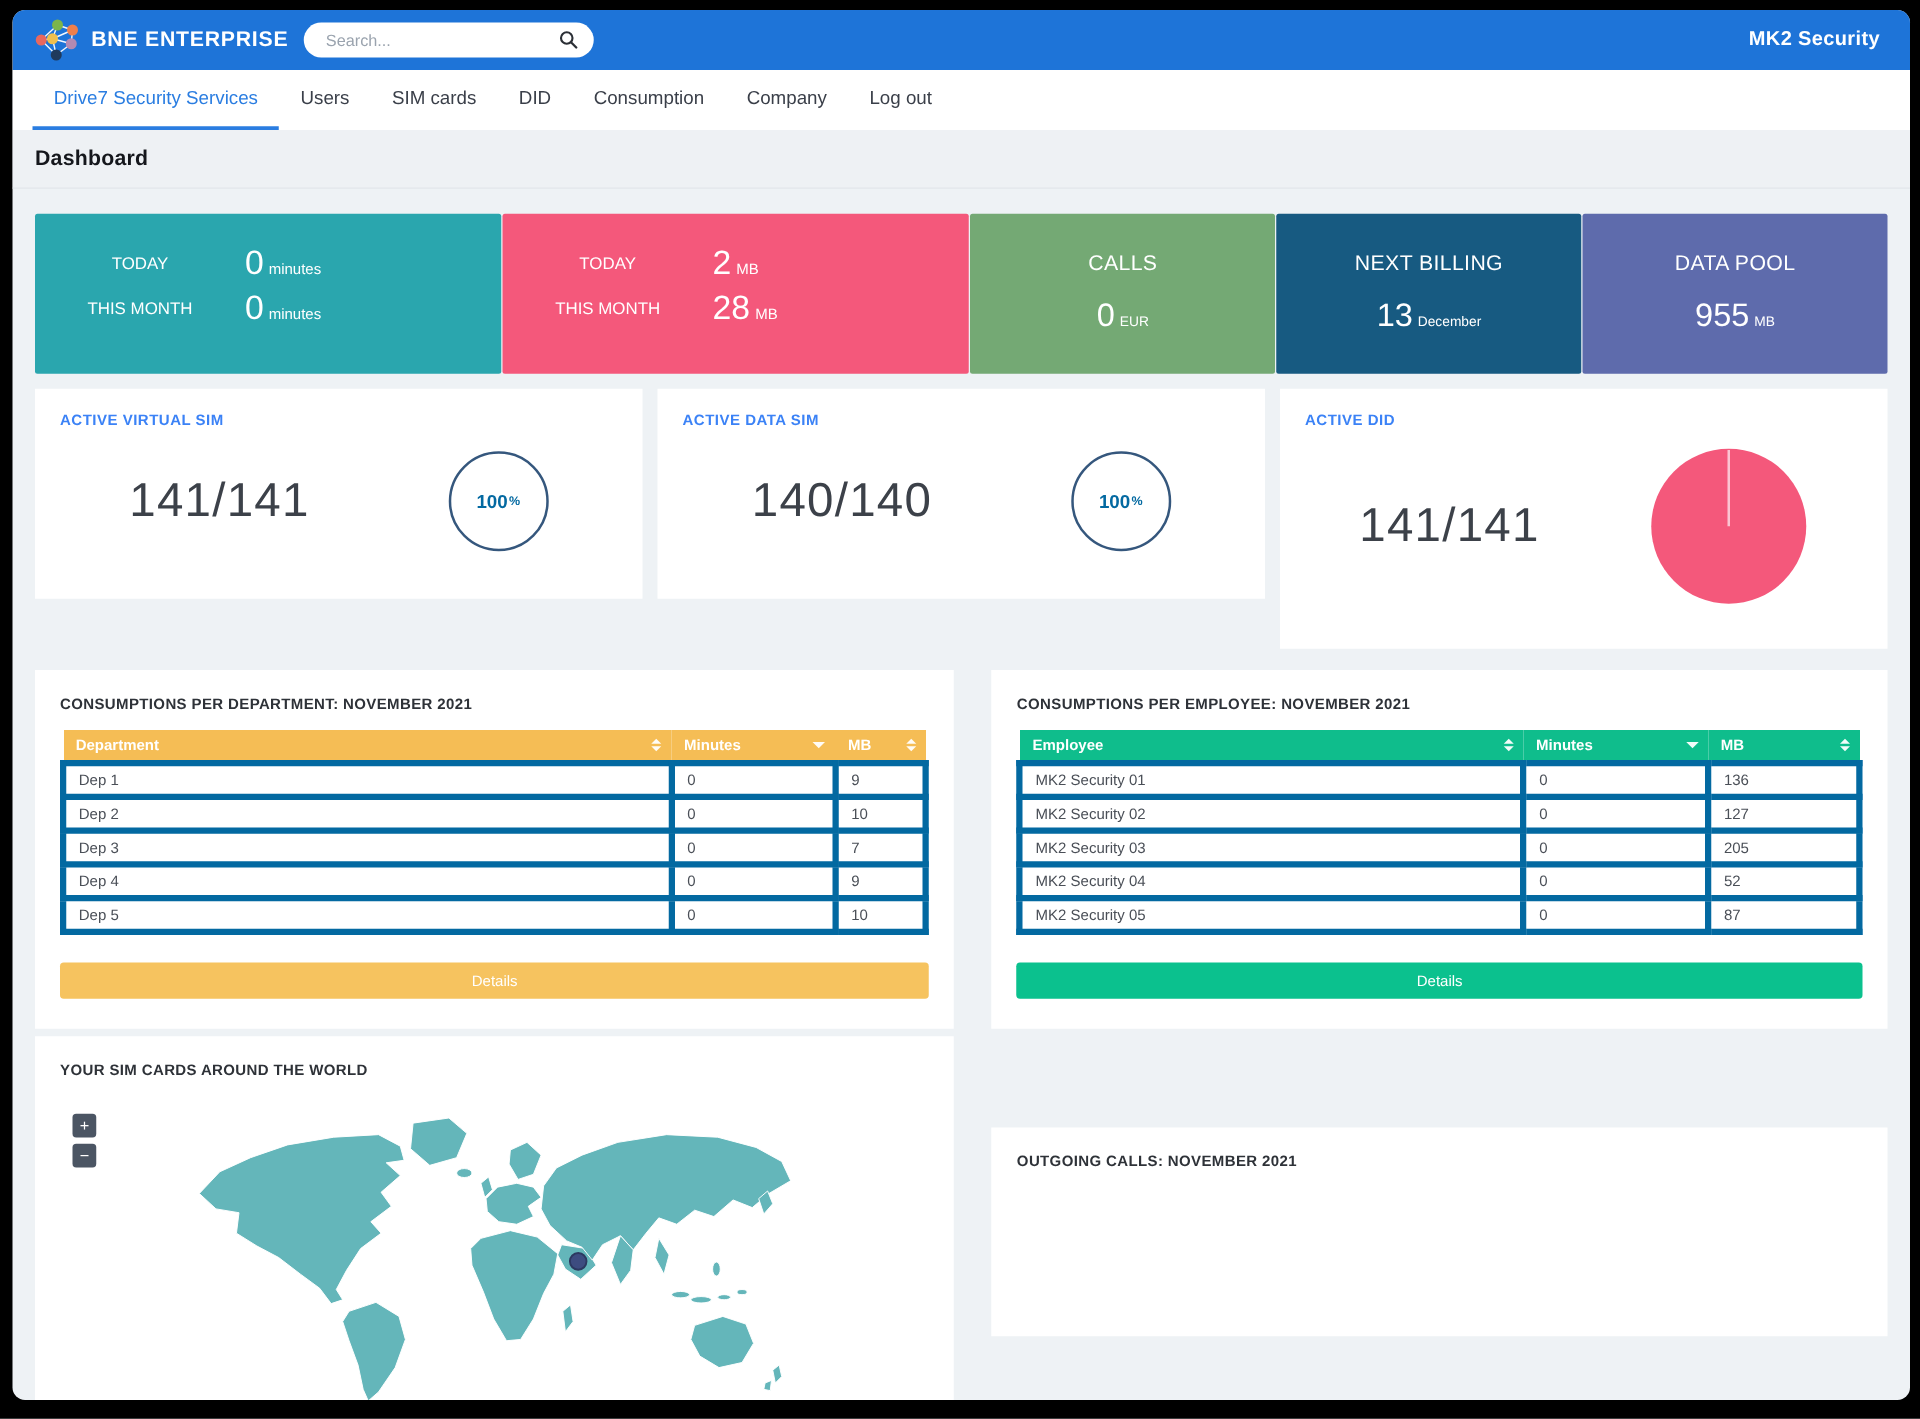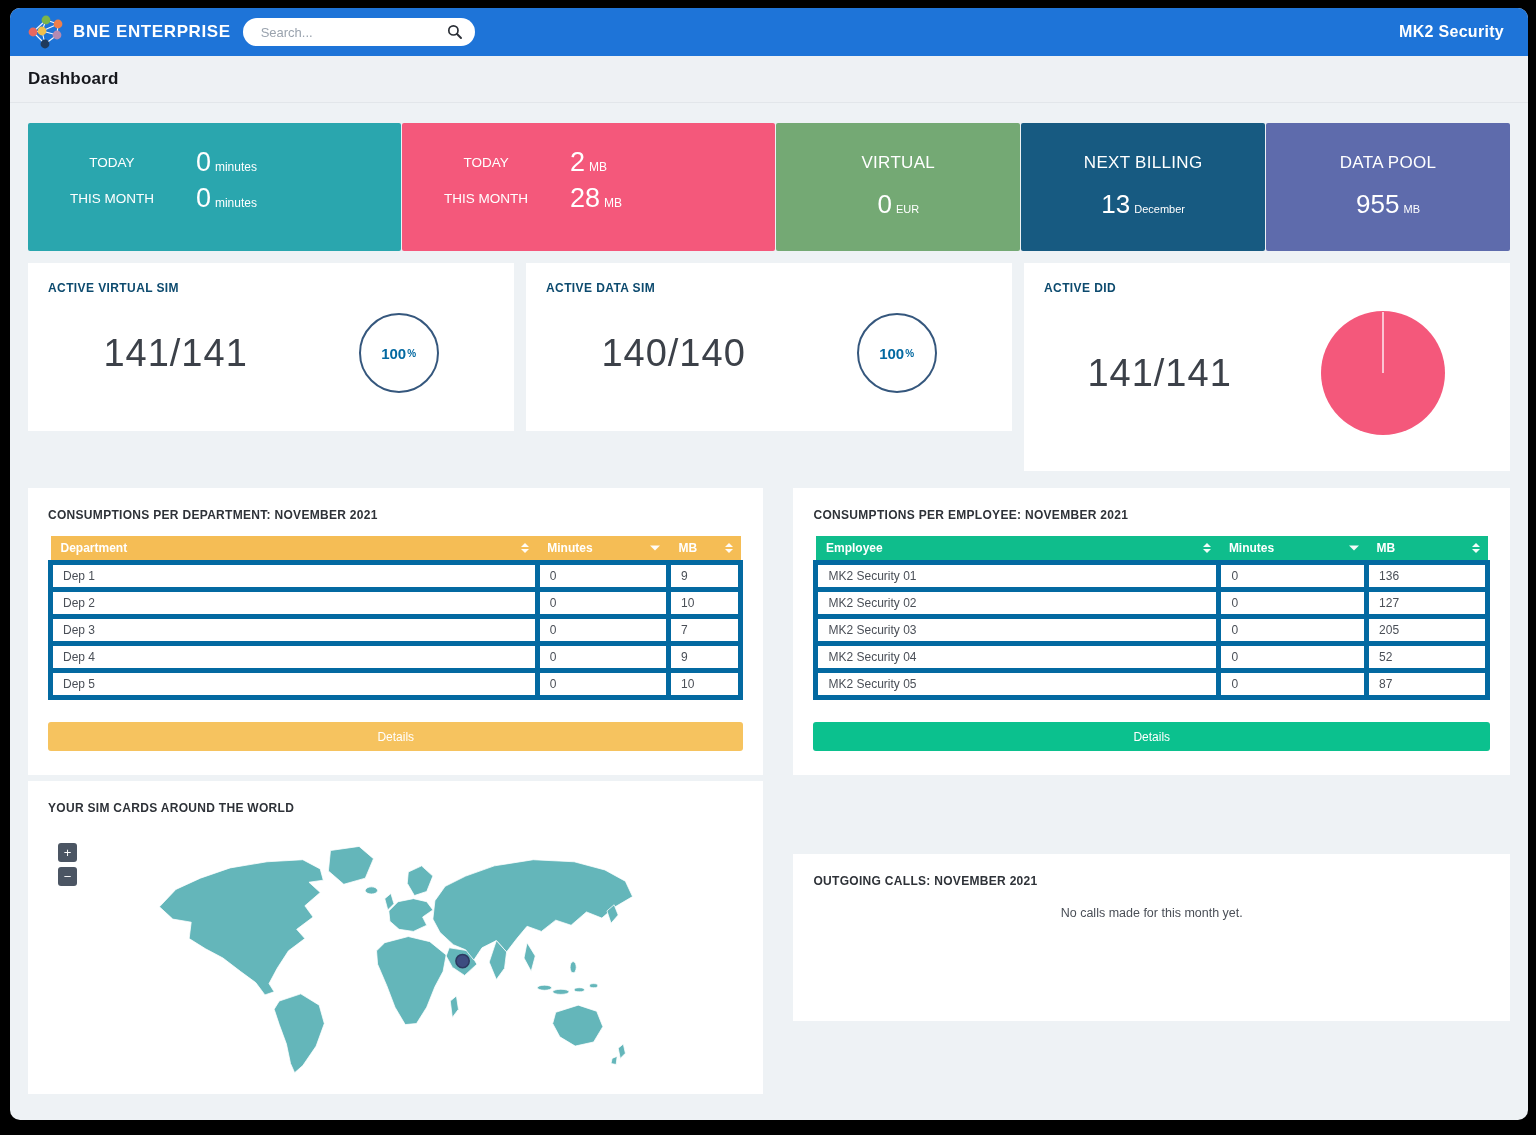--- a/index.html
+++ b/index.html
@@ -53,21 +53,21 @@
   .stat-card.single { text-align:center; padding-top:30px; }
   .single .stat-title { font-size:17px; margin-bottom:16px; letter-spacing:.3px; }
   .single .stat-value { font-size:26px; }
   .single .stat-unit { font-size:11px; }
 
   
   .panels-row { display:flex; gap:12px; margin-top:12px; align-items:flex-start; }
   .panel { background:#fff; }
   .active-panel { flex:1; height:168px; padding:18px 20px; }
   .active-panel.tall { height:208px; }
-  .panel-heading { font-size:12px; font-weight:bold; color:#0c4a6e; letter-spacing:.4px; }
+  .panel-heading { font-size:12px; font-weight:bold; color:#3b82f6; letter-spacing:.4px; }
   .active-body { display:flex; justify-content:space-around; align-items:center; height:calc(100% - 16px); }
   .active-count { font-size:38px; color:#3c4149; letter-spacing:1px; }
   .pct-circle { width:80px; height:80px; border:2px solid #35577d; border-radius:50%;
     display:flex; align-items:center; justify-content:center; color:#0369a1; font-weight:bold; font-size:15px; }
   .pct-circle .pct-unit { font-size:10px; margin-left:1px; }
 
   
   .tables-row { display:flex; gap:30px; margin-top:17px; }
   .table-panel { background:#fff; padding:20px 20px 24px; }
   .table-panel.dept { flex:735; }
@@ -131,20 +131,29 @@
     <div class="search-pill">
       <input type="text" placeholder="Search..." style="">
       <svg width="16" height="16" viewBox="0 0 16 16">
         <circle cx="6.4" cy="6.4" r="4.6" fill="none" stroke="#2b2f36" stroke-width="1.7"></circle>
         <line x1="10" y1="10" x2="14" y2="14" stroke="#2b2f36" stroke-width="1.9" stroke-linecap="round"></line>
       </svg>
     </div>
     <span class="account">MK2 Security</span>
   </div>
 
+  <div class="navbar">
+    <div class="nav-item active">Drive7 Security Services</div>
+    <div class="nav-item">Users</div>
+    <div class="nav-item">SIM cards</div>
+    <div class="nav-item">DID</div>
+    <div class="nav-item">Consumption</div>
+    <div class="nav-item">Company</div>
+    <div class="nav-item">Log out</div>
+  </div>
 
   <div class="title-band">
     <span class="page-title">Dashboard</span>
   </div>
 
   <div class="content">
 
     <div class="cards-row">
       <div class="stat-card card-minutes">
         <div class="stat-row">
@@ -160,21 +169,21 @@
         <div class="stat-row">
           <span class="stat-label">TODAY</span>
           <span><span class="stat-value">2</span><span class="stat-unit">MB</span></span>
         </div>
         <div class="stat-row">
           <span class="stat-label">THIS MONTH</span>
           <span><span class="stat-value">28</span><span class="stat-unit">MB</span></span>
         </div>
       </div>
       <div class="stat-card card-credit single">
-        <div class="stat-title">VIRTUAL</div>
+        <div class="stat-title">CALLS</div>
         <div><span class="stat-value">0</span><span class="stat-unit">EUR</span></div>
       </div>
       <div class="stat-card card-billing single">
         <div class="stat-title">NEXT BILLING</div>
         <div><span class="stat-value">13</span><span class="stat-unit">December</span></div>
       </div>
       <div class="stat-card card-pool single">
         <div class="stat-title">DATA POOL</div>
         <div><span class="stat-value">955</span><span class="stat-unit">MB</span></div>
       </div>
@@ -373,18 +382,17 @@
               <path d="M934,428 L944,420 L948,438 L938,448 Z"></path>
               <path d="M922,448 L932,444 L930,460 L920,458 Z"></path>
             </g>
             <circle cx="630" cy="258" r="13" fill="#3d4c80" stroke="#2c3960" stroke-width="3"></circle>
           </svg>
         </div>
       </div>
 
       <div class="panel calls-panel">
         <div class="table-title">OUTGOING CALLS: NOVEMBER 2021</div>
-        <div class="empty-msg">No calls made for this month yet.</div>
       </div>
     </div>
 
   </div>
 </div>
 
 </body></html>

